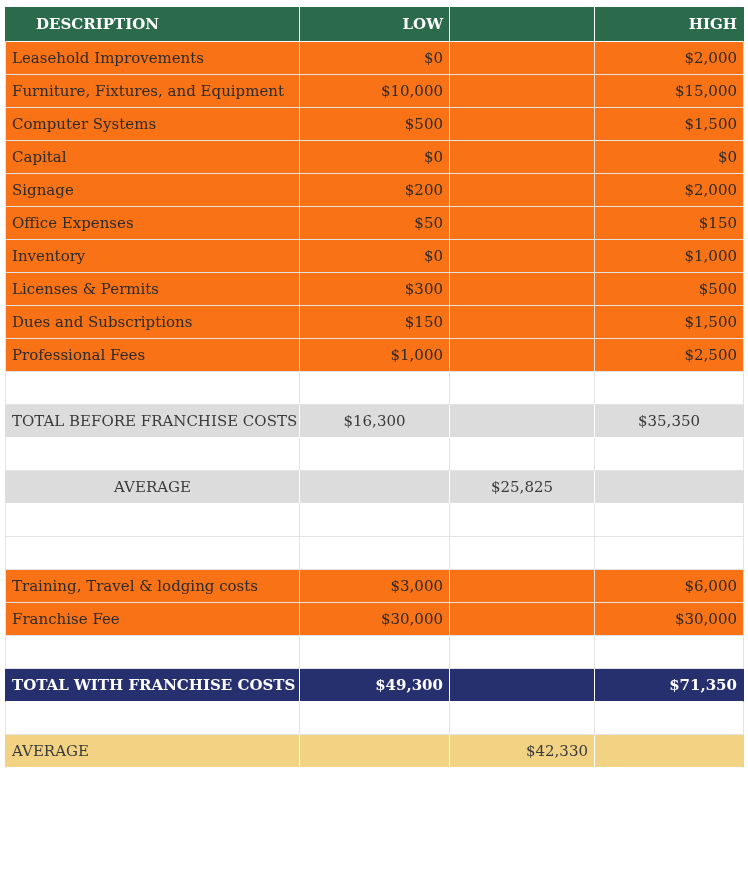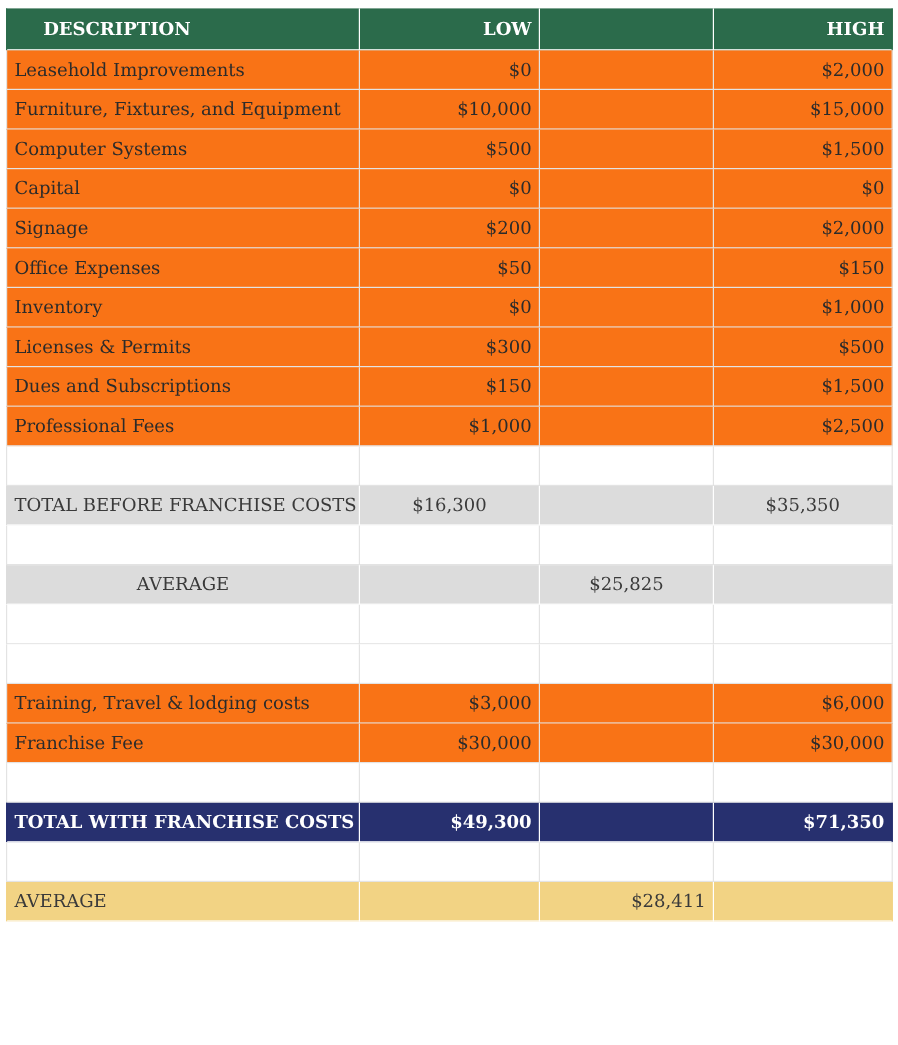--- a/index.html
+++ b/index.html
@@ -232,18 +232,18 @@
         </tr>
         <tr class="row-empty">
           <td class="c0"></td>
           <td class="c1"></td>
           <td class="c2"></td>
           <td class="c3"></td>
         </tr>
         <tr class="row-average">
           <td class="c0">AVERAGE</td>
           <td class="c1"></td>
-          <td class="c2">$28,411</td>
+          <td class="c2">$42,330</td>
           <td class="c3"></td>
         </tr>
       </tbody>
   </table>
 </div>
 
 </body></html>

